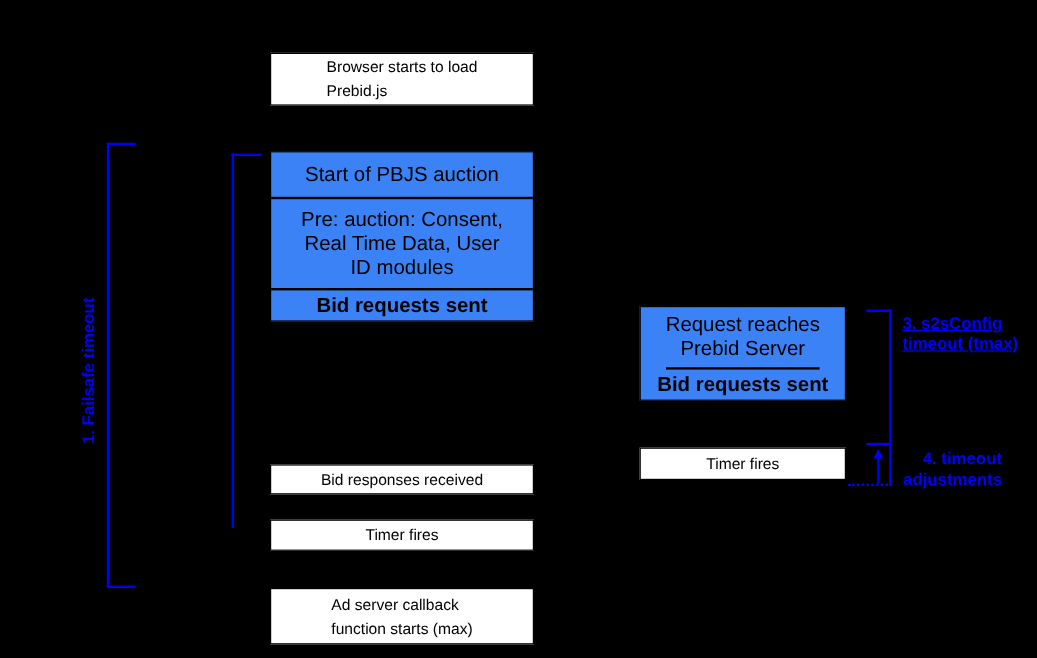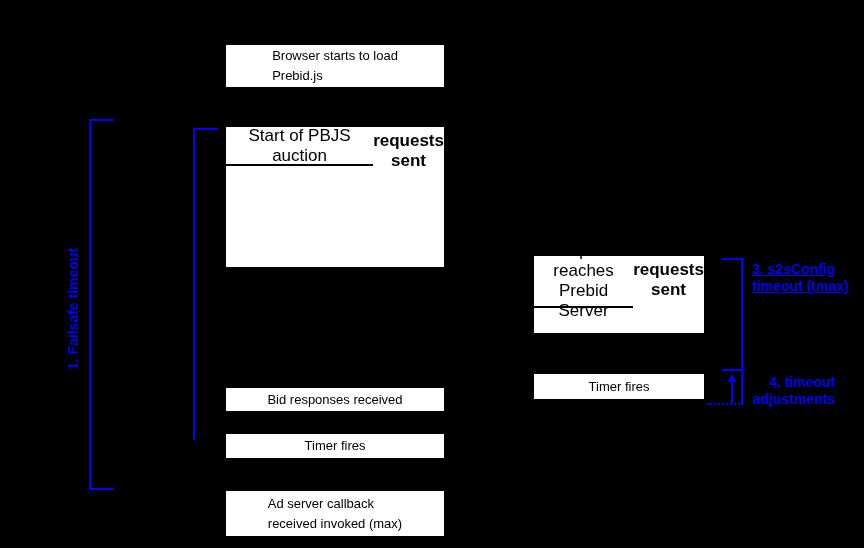--- a/index.html
+++ b/index.html
@@ -20,25 +20,25 @@
     line-height: 20px;
     text-align: left;
     display: flex;
     align-items: center;
     justify-content: center;
     white-space: pre-line;
     box-sizing: border-box;
   }
   .stack {
     position: absolute;
-    background: #ffffff;
+    background: #3b82f6;
     border: 1px solid #000000;
     box-sizing: border-box;
     display: flex;
-    flex-direction: row;
+    flex-direction: column;
   }
   .stack .row {
     display: flex;
     align-items: center;
     justify-content: center;
     color: #000000;
     font-size: 17px;
     line-height: 20px;
     text-align: center;
     white-space: pre-line;
@@ -72,31 +72,34 @@
 </head>
 <body>
 
 <div class="canvas">
 
   <div class="box" style="left:225px; top:44px; width:220px; height:44px;">Browser starts to load
 Prebid.js</div>
 
   <div class="stack" style="left:225px; top:126px; width:220px; height:142px;">
     <div class="row" style="height:39px;">Start of PBJS auction</div>
+    <div class="row" style="height:76px;">Pre: auction: Consent,
+Real Time Data, User
+ID modules</div>
     <div class="row" style="height:27px; flex:1;">Bid requests sent</div>
   </div>
 
   <div class="box" style="left:225px; top:387px; width:220px; height:25px;">Bid responses received</div>
 
   <div class="box" style="left:225px; top:433px; width:220px; height:26px;">Timer fires</div>
 
   <div class="box" style="left:225px; top:490px; width:220px; height:47px;">Ad server callback
-received invoked (max)</div>
+function starts (max)</div>
 
-  <div class="stack" style="left:533px; top:255px; width:172px; height:79px;">
+  <div class="stack" style="left:533px; top:255px; width:172px; height:79px;align-items:center;">
     <div class="row" style="height:52px;">Request reaches
 Prebid Server</div>
     <div class="row" style="height:27px; flex:1;">Bid requests sent</div>
   </div>
 
   <div class="box" style="left:533px; top:373px; width:172px; height:27px;">Timer fires</div>
 
   <div class="bracket" style="left:89px; top:119px; width:24px; height:371px;
               border-left:2px solid #0000ff; border-top:2px solid #0000ff; border-bottom:2px solid #0000ff;"></div>
 

